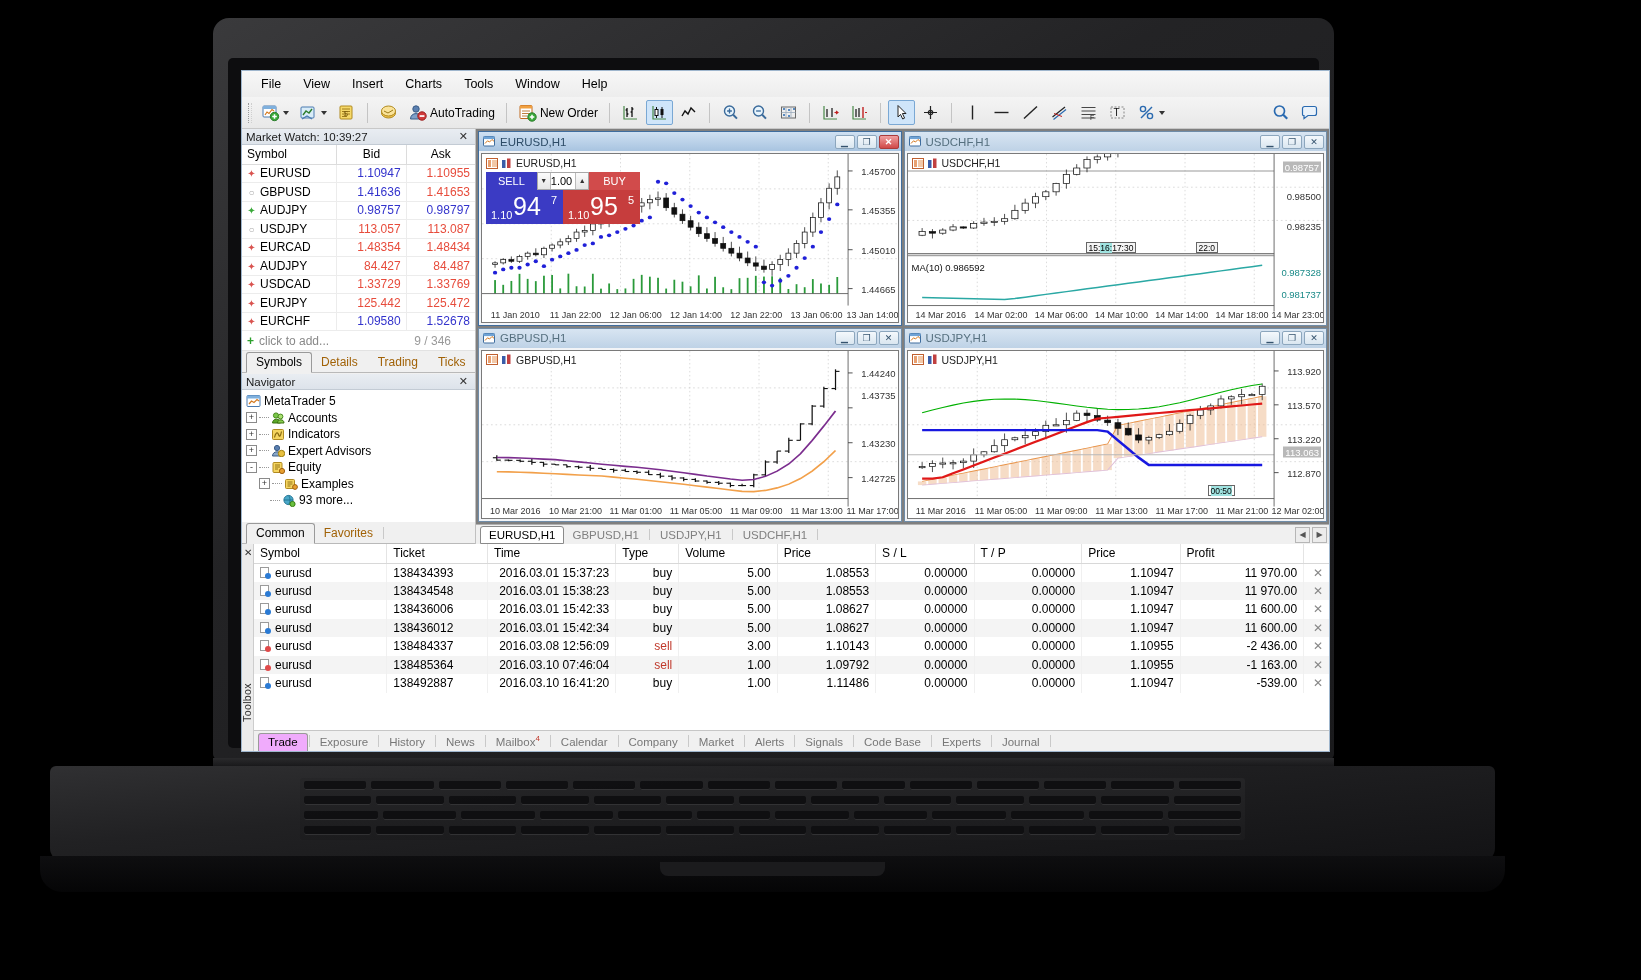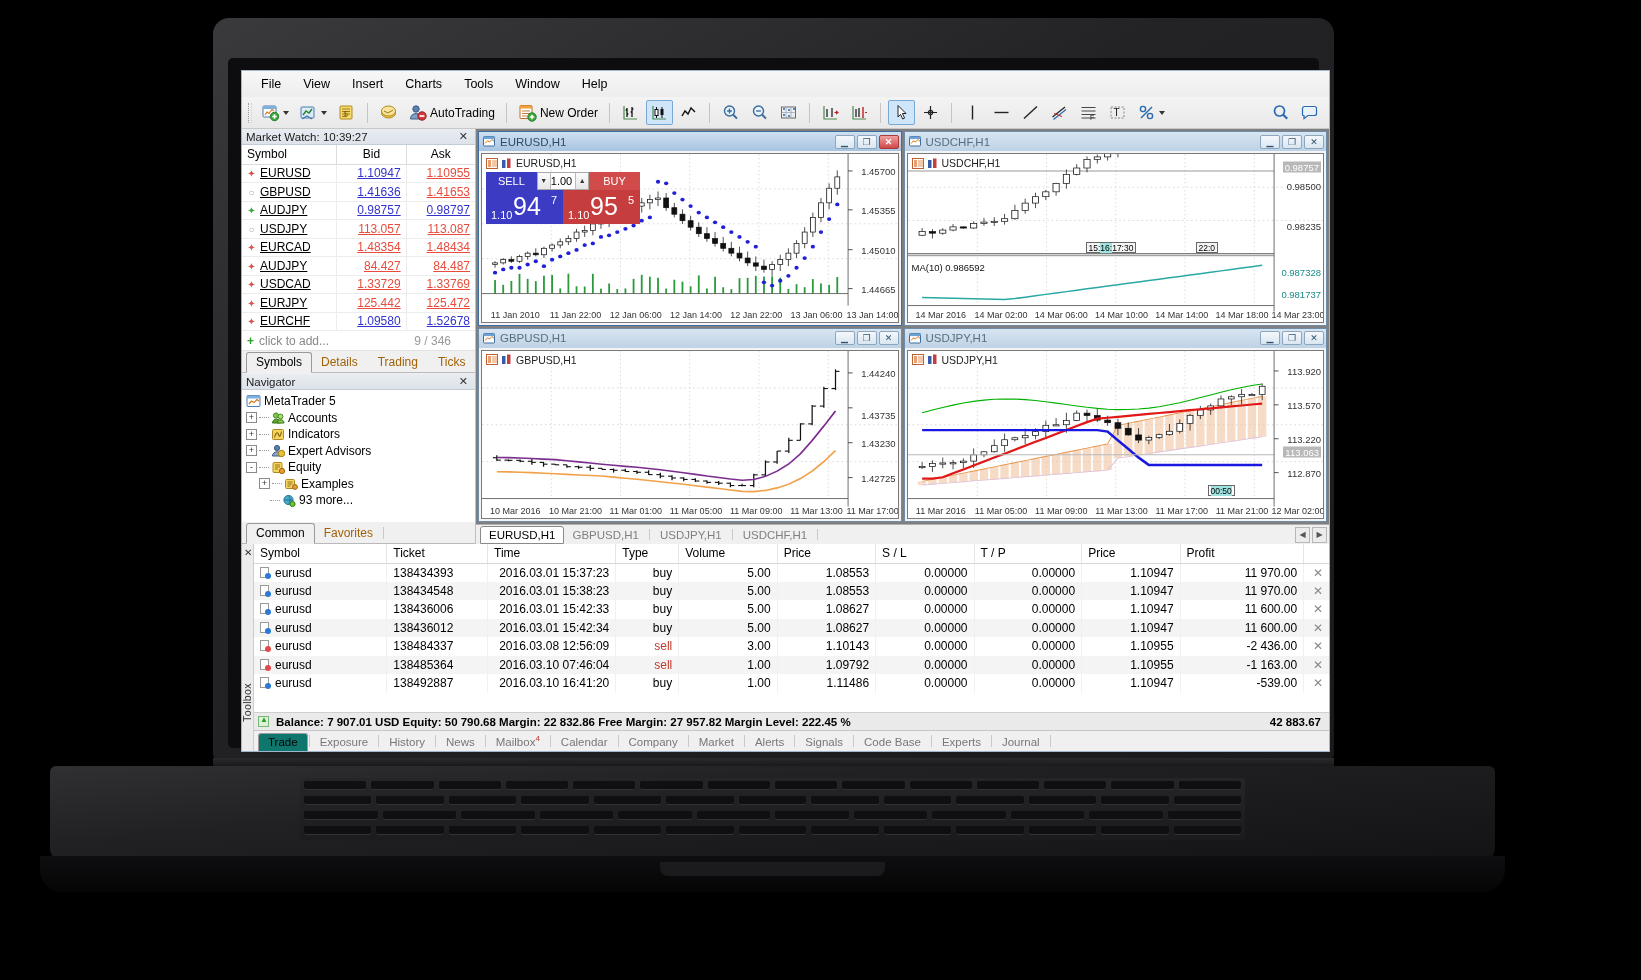--- a/index.html
+++ b/index.html
@@ -71,21 +71,21 @@
   .panel-hdr .ttl { flex:1; }
   .panel-x { font-size:11px; color:#333; cursor:default; padding:0 3px; }
 
   
   .mw { background:#fff; }
   .mw table { width:100%; border-collapse:collapse; font-size:12px; }
   .mw th { background:#fff; font-weight:normal; border-bottom:1px solid #dcdcdc;
            border-right:1px solid #dcdcdc; padding:2px 5px; height:19px; }
   .mw th.l { text-align:left; } .mw th.r { text-align:center; }
   .mw td { border-bottom:1px solid #ececec; border-right:1px solid #ececec;
-           padding:1px 5px; height:18.5px;text-decoration:underline; }
+           padding:1px 5px; height:18.5px; }
   .mw td.sym { text-align:left; }
   .mw td.num { text-align:right; font-size:12px; }
   .num.up { color:#3333cc; } .num.dn { color:#e74c3c; }
   .arrow { display:inline-block; width:9px; text-align:center; margin-right:4px;
            font-size:10px; }
   .arrow.r { color:#d9534f; } .arrow.g { color:#3aa93a; } .arrow.n { color:#aaa; }
   .mw-add { display:flex; height:20px; align-items:center; font-size:12px;
             color:#888; border-bottom:1px solid #e2e2e2; background:#fff; }
   .mw-add .plus { color:#2ca02c; padding:0 5px; font-weight:bold; }
   .mw-add .cnt { margin-left:auto; padding-right:24px; color:#999; }
@@ -202,21 +202,21 @@
               position:relative; }
   .sb-arrow:after { content:'▲'; position:absolute; left:1px; top:-2px;
                     font-size:8px; color:#2d9e2d; }
   .statusbar .sb-right { margin-left:auto; padding-right:4px; }
   .bottom-tabs { height:22px; background:#f0f0f0; border-top:1px solid #c6c6c6;
                  display:flex; align-items:flex-end; padding-left:4px; }
   .bottom-tabs .bt { font-size:11.5px; padding:2px 9px 4px; color:#777;
                      cursor:default; position:relative; }
   .bottom-tabs .bt.sel { color:#000; border:1px solid #9a9a9a;
                          border-bottom-color:#f0f0f0; border-radius:3px 3px 0 0;
-                         background:#0f766e; margin-bottom:-1px; }
+                         background:#f0abfc; margin-bottom:-1px; }
   .bottom-tabs .bdiv { width:1px; height:12px; background:#c9c9c9; margin:0 1px 5px; }
   .sup { color:#c0392b; font-size:8px; vertical-align:super; }
 
   
   .ocp { position:absolute; left:4px; top:18px; z-index:6; width:154px;
          font-size:11px; }
   .ocp-row { display:flex; height:18px; }
   .ocp-sell { width:52px; background:#3b3bc4; color:#fff; text-align:center;
               line-height:18px; font-size:11px; }
   .ocp-buy { width:52px; background:#d14b4b; color:#fff; text-align:center;
@@ -1140,21 +1140,21 @@
 
               <div class="indlbl" style="top:108px">MA(10) 0.986592</div>
 
               <div class="tbubble" style="left:178px;top:88px">
                 <span>15:</span><span class="hl2">16:</span><span>17:30</span>
               </div>
               <div class="tbubble" style="left:288px;top:88px">22:0</div>
 
               <div class="axisL">
                 <div class="axtick hl" style="top:13px">0.98757</div>
-                <div class="axtick" style="top:32px">0.98500</div>
+                <div class="axtick" style="top:42px">0.98500</div>
                 <div class="axtick" style="top:72px">0.98235</div>
                 <div class="axtick teal" style="top:118px">0.987328</div>
                 <div class="axtick teal" style="top:140px">0.981737</div>
               </div>
               <div class="timerow">
                 <div class="ttick" style="left:8%">14 Mar 2016</div>
                 <div class="ttick" style="left:22.5%">14 Mar 02:00</div>
                 <div class="ttick" style="left:37%">14 Mar 06:00</div>
                 <div class="ttick" style="left:51.5%">14 Mar 10:00</div>
                 <div class="ttick" style="left:66%">14 Mar 14:00</div>
@@ -1292,21 +1292,21 @@
                   <polyline points="13.2,121.0940215778503 23.599999999999998,121.19627107173986 34,121.53780857047778 44.400000000000006,121.98555137186423 54.800000000000004,122.6146694853957 65.2,123.14299005524758 75.60000000000001,123.78729528017237 86,124.33992694498109 96.4,124.88902508995464 106.80000000000001,125.4445760990721 117.2,126.45949017263382 127.60000000000001,127.57873613276352 138,128.6823906859207 148.4,129.91023360925058 158.79999999999998,131.11582542513213 169.2,132.4350830171273 179.6,133.71264115700546 190,135.0944269968757 200.4,136.50579200293745 210.79999999999998,137.88550233974578 221.2,139.4168973096291 231.6,140.82600302678264 242,141.0848250617983 252.4,139.81815496935803 262.8,137.2997923853117 273.2,133.52251918245224 283.6,127.95305993931203 294,120.43952183219153 304.4,111.03032666984431 314.8,99.81264778011595 " fill="none" stroke="#f2a04a" stroke-width="1.6"></polyline>
                   <line x1="326" y1="0" x2="326" y2="156" stroke="#555" stroke-width="0.8"></line>
                   <line x1="0" y1="148" x2="326" y2="148" stroke="#555" stroke-width="0.8"></line>
                   <line x1="326" y1="22" x2="330" y2="22" stroke="#333" stroke-width="0.8"></line>
                   <line x1="326" y1="57" x2="330" y2="57" stroke="#333" stroke-width="0.8"></line>
                   <line x1="326" y1="92" x2="330" y2="92" stroke="#333" stroke-width="0.8"></line>
                   <line x1="326" y1="127" x2="330" y2="127" stroke="#333" stroke-width="0.8"></line>
                 </svg>
               <div class="axisL">
                 <div class="axtick" style="top:22px">1.44240</div>
-                <div class="axtick" style="top:64px">1.43735</div>
+                <div class="axtick" style="top:44px">1.43735</div>
                 <div class="axtick" style="top:92px">1.43230</div>
                 <div class="axtick" style="top:127px">1.42725</div>
               </div>
               <div class="timerow">
                 <div class="ttick" style="left:8%">10 Mar 2016</div>
                 <div class="ttick" style="left:22.5%">10 Mar 21:00</div>
                 <div class="ttick" style="left:37%">11 Mar 01:00</div>
                 <div class="ttick" style="left:51.5%">11 Mar 05:00</div>
                 <div class="ttick" style="left:66%">11 Mar 09:00</div>
                 <div class="ttick" style="left:80.5%">11 Mar 13:00</div>
@@ -1627,27 +1627,20 @@
                   <td>1.11486</td>
                   <td>0.00000</td>
                   <td>0.00000</td>
                   <td>1.10947</td>
                   <td>-539.00</td>
                   <td class="xcell" style="border-right:none">✕</td>
                 </tr>
               </tbody>
           </table>
         </div>
-        <div class="statusbar">
-          <span class="sb-left">
-            <span class="sb-arrow"></span>
-            <span>Balance: 7 907.01 USD  Equity: 50 790.68  Margin: 22 832.86  Free Margin: 27 957.82  Margin Level: 222.45 %</span>
-          </span>
-          <span class="sb-right">42 883.67</span>
-        </div>
         <div class="bottom-tabs" id="bottom-tabs">
             <div class="bt sel">Trade</div>
             <div class="bdiv"></div>
             <div class="bt">Exposure</div>
             <div class="bdiv"></div>
             <div class="bt">History</div>
             <div class="bdiv"></div>
             <div class="bt">News</div>
             <div class="bdiv"></div>
             <div class="bt">Mailbox<span class="sup">4</span></div>

